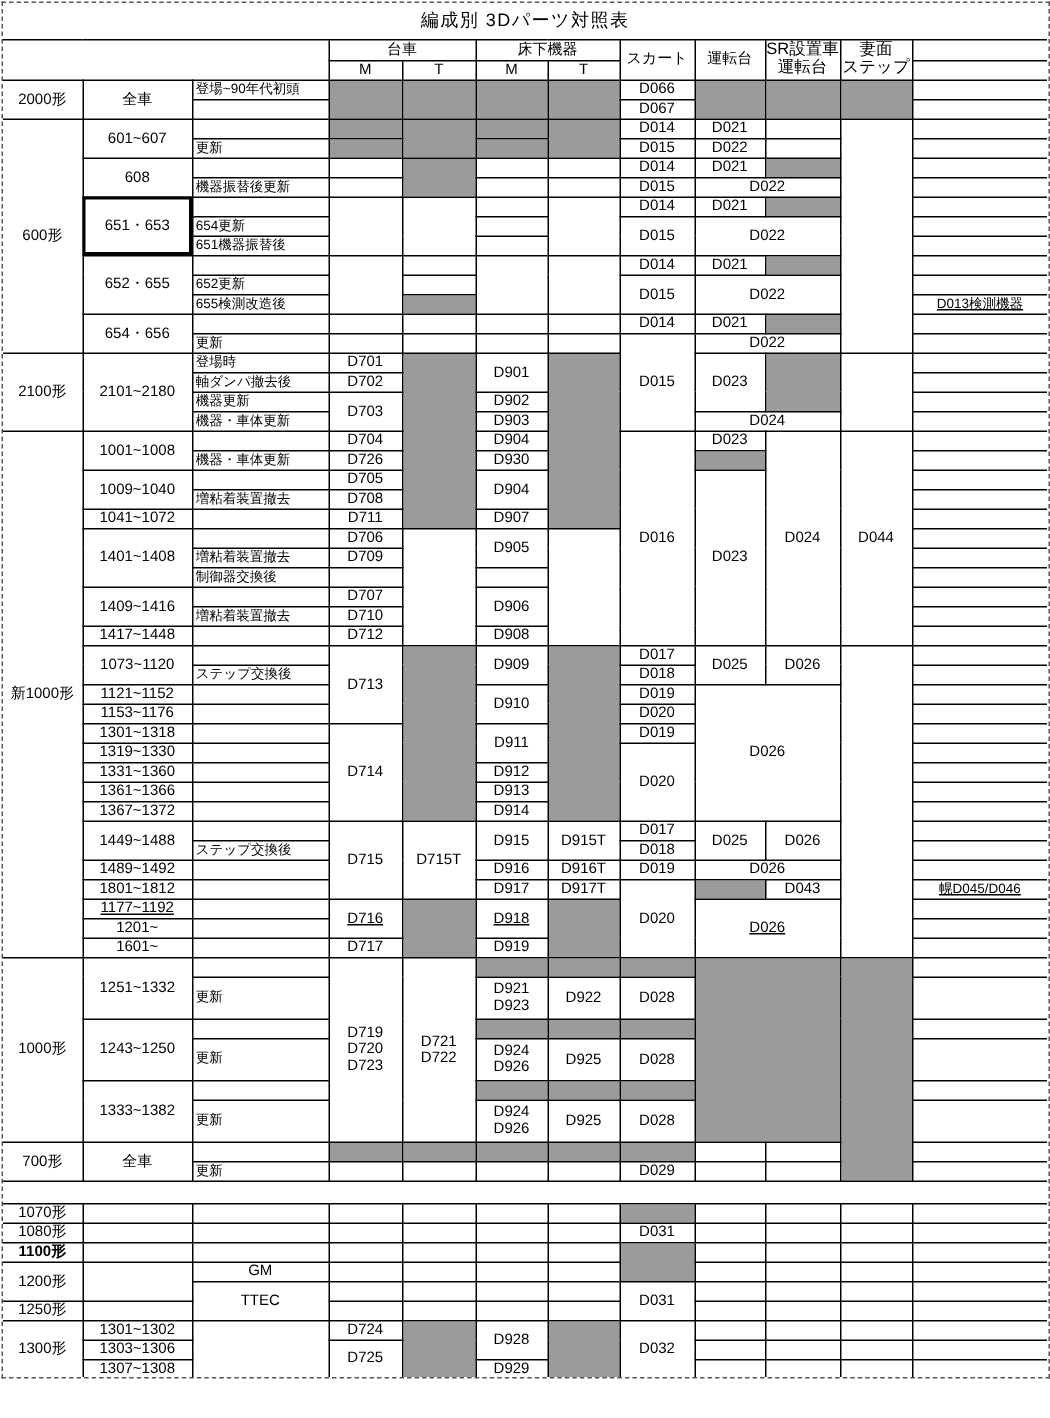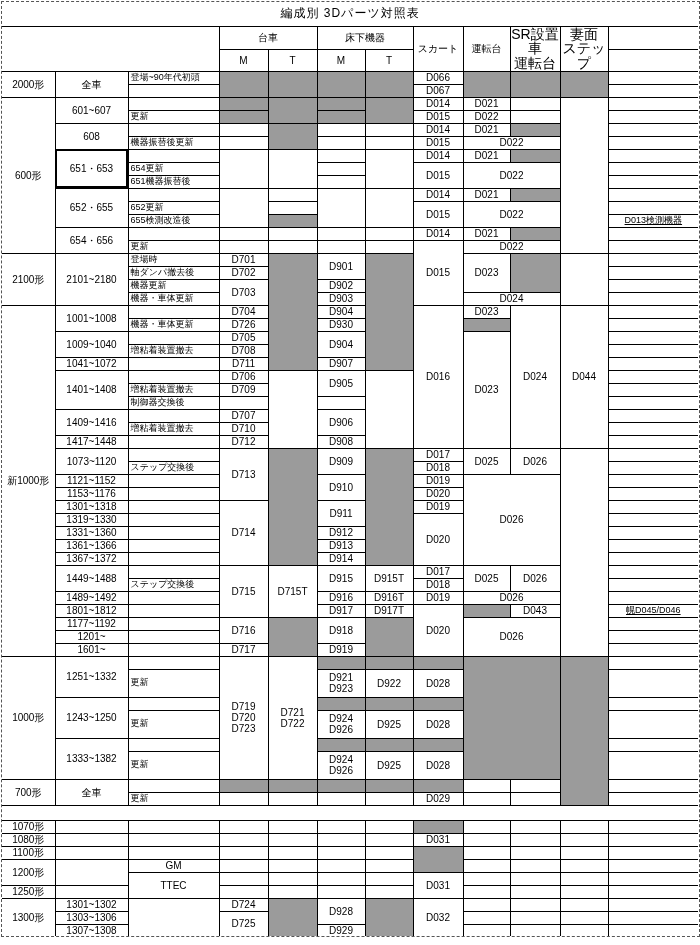--- a/index.html
+++ b/index.html
@@ -12,21 +12,21 @@
     color:#000;
     text-align:center;
     vertical-align:middle;
     padding:0;
     line-height:1.1;
     overflow:hidden;
     white-space:pre-line;
   }
   td.title { font-size:12px; letter-spacing:1px; }
   td.hdr  { font-size:10px; }
-  td.hdr.sm { font-size:14px; line-height:1.05;margin-left:40px; }
+  td.hdr.sm { font-size:11px; line-height:1.05;margin-left:40px; }
   td.form { font-size:10px; }
   td.num  { font-size:10px; }
   td.note { text-align:left; font-size:9px; padding-left:2px; }
   td.code { font-size:10px; }
   td.rnote{ font-size:9px;text-decoration:underline; }
   td.na   { background:#9b9b9b; }
   td.gap  { border-left:none; border-right:none; }
   td.sel  { outline:2px solid #000; outline-offset:-2px; }
 </style>
 </head>
@@ -405,21 +405,21 @@
         <tr style="height: 13px;">
           <td class="num">1801~1812</td>
           <td class="note"></td>
           <td class="code">D917</td>
           <td class="code">D917T</td>
           <td rowspan="4" class="code">D020</td>
           <td class="na"></td>
           <td class="code">D043</td>
           <td class="rnote">幌D045/D046</td>
         </tr>
-        <tr style="height: 13px;">
+        <tr style="height: 13px; text-decoration: underline;">
           <td class="num">1177~1192</td>
           <td class="note"></td>
           <td rowspan="2" class="code">D716</td>
           <td rowspan="3" class="na"></td>
           <td rowspan="2" class="code">D918</td>
           <td rowspan="3" class="na"></td>
           <td colspan="2" rowspan="3" class="code">D026</td>
           <td></td>
         </tr>
         <tr style="height: 13px;">
@@ -538,21 +538,21 @@
           <td></td>
           <td></td>
           <td></td>
           <td></td>
           <td class="code">D031</td>
           <td></td>
           <td></td>
           <td></td>
           <td></td>
         </tr>
-        <tr style="height: 13px;">
+        <tr style="height: 13px; font-weight: bold;">
           <td class="form">1100形</td>
           <td class="num"></td>
           <td class="note"></td>
           <td></td>
           <td></td>
           <td></td>
           <td></td>
           <td rowspan="2" class="na"></td>
           <td></td>
           <td></td>

